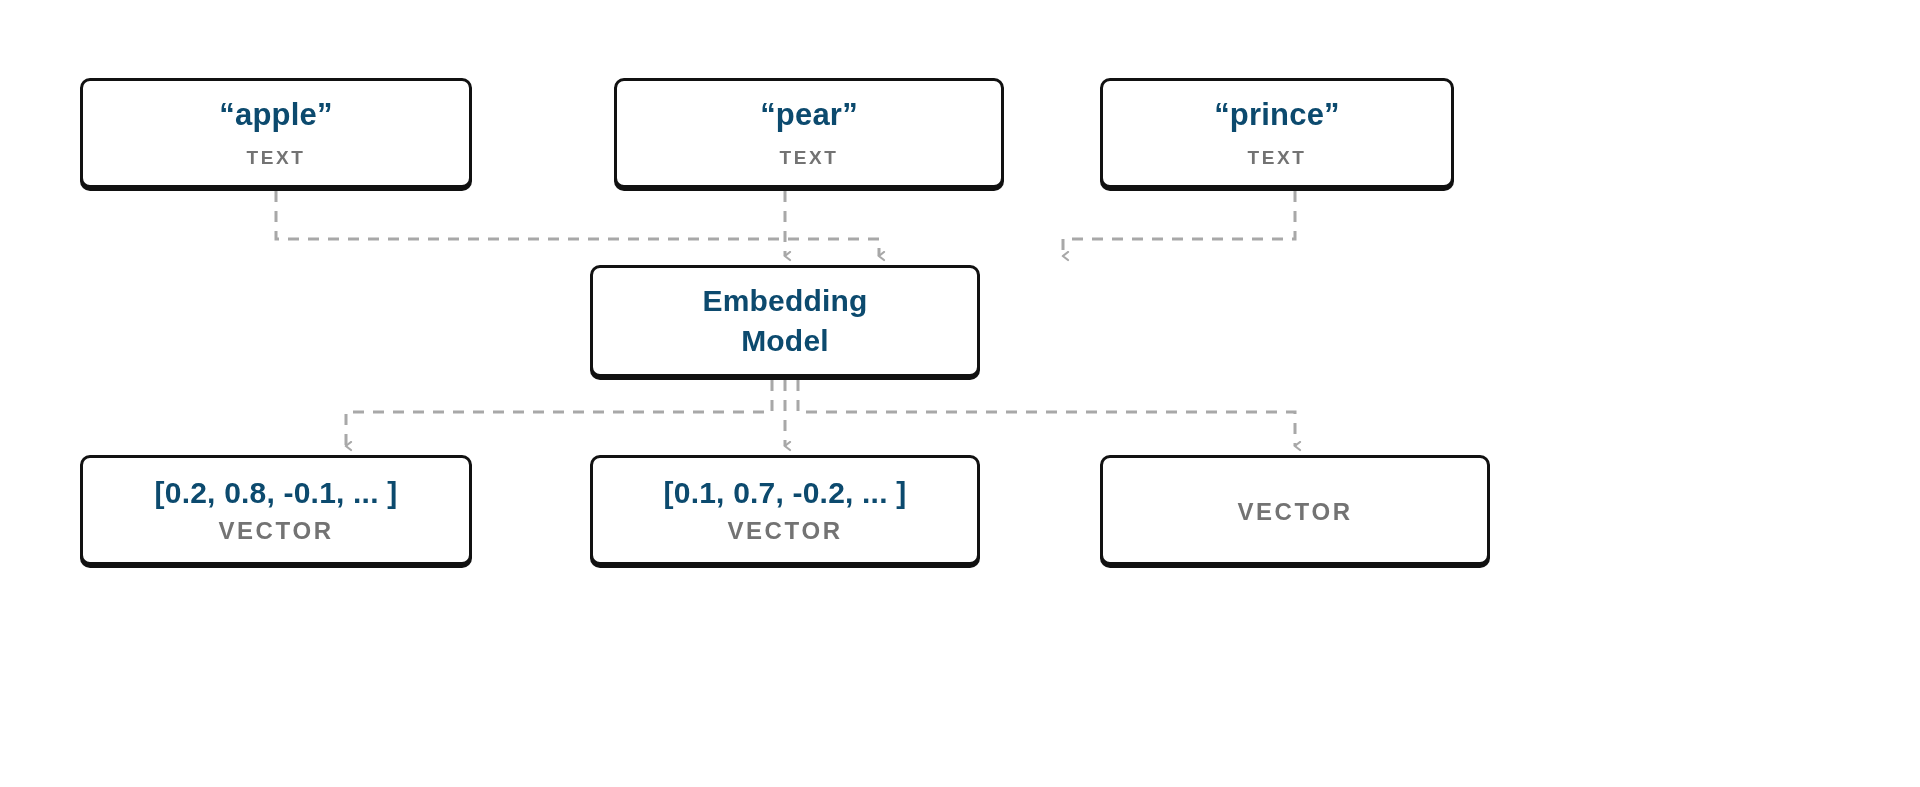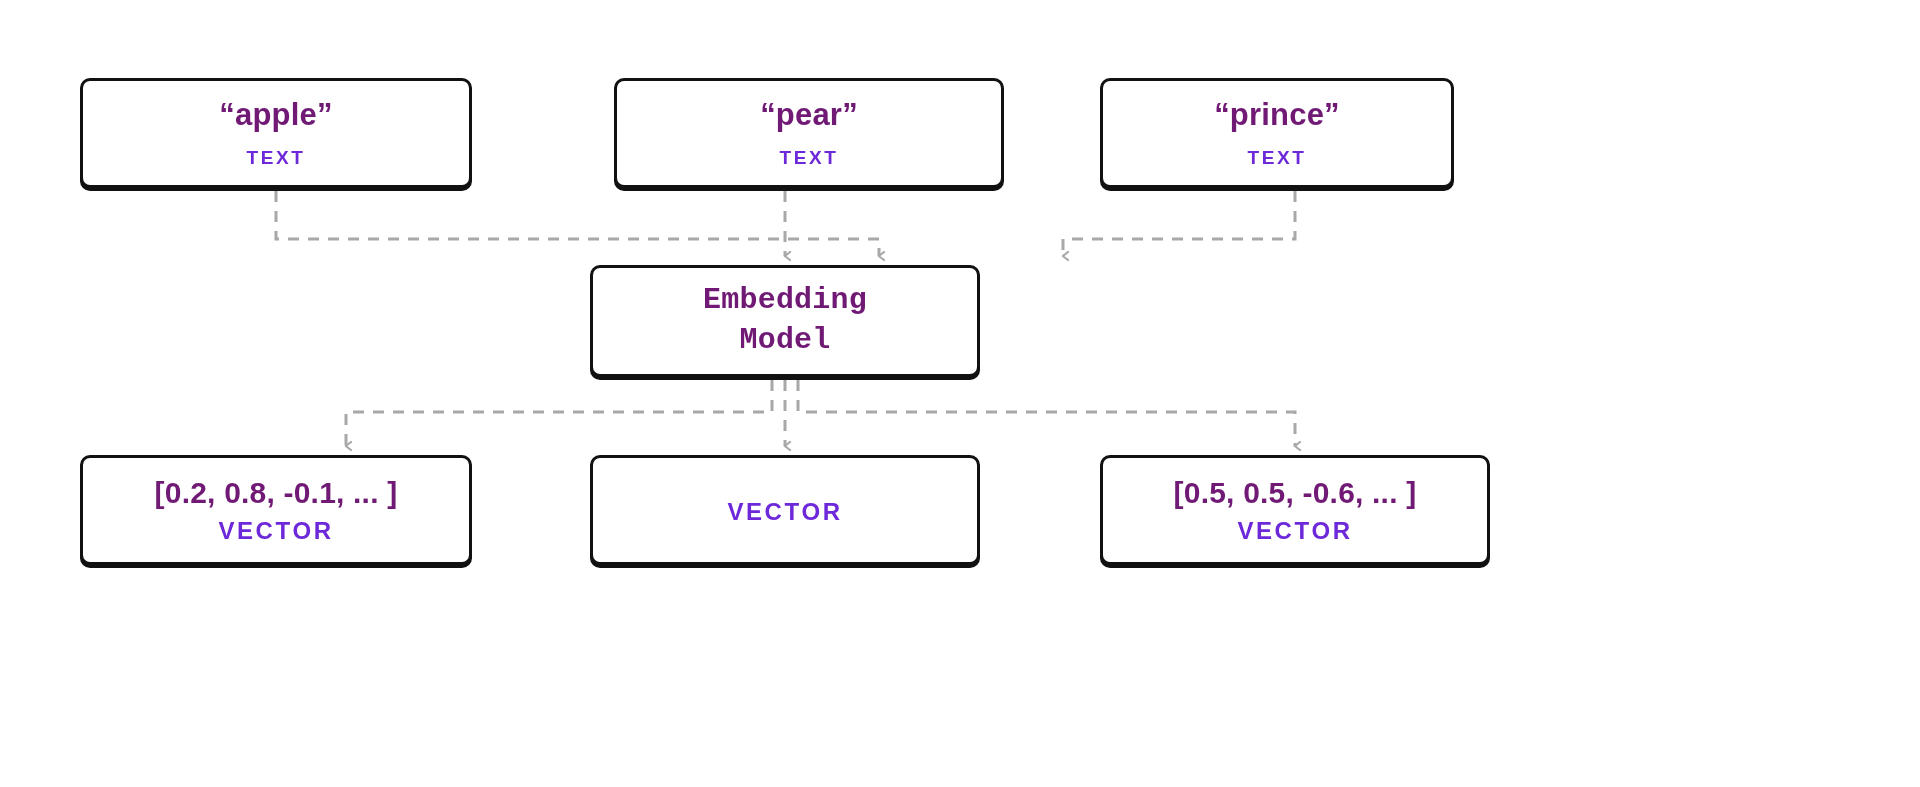--- a/index.html
+++ b/index.html
@@ -16,45 +16,45 @@
     border:3px solid #111111;
     border-radius:10px;
     display:flex;
     flex-direction:column;
     align-items:center;
     justify-content:center;
     box-shadow:0 3px 0 0 #111111;
     z-index:2;
   }
   .node .title{
-    color:#701a75;
+    color:#0c4a6e;
     font-weight:bold;
     letter-spacing:.2px;
     line-height:1.18;
     text-align:center;
     white-space:nowrap;
   }
   .node .kicker{
-    color:#6d28d9;
+    color:#737373;
     font-weight:bold;
     letter-spacing:2.6px;
     text-align:center;
   }
 
   
   .row-text{top:78px;height:110px;}
   .row-text .title{font-size:31px;margin-bottom:2px;}
   .row-text .kicker{font-size:19px;margin-top:12px;}
   #node-text-0{left:80px;width:392px;}
   #node-text-1{left:614px;width:390px;}
   #node-text-2{left:1100px;width:354px;}
 
   
   #node-model{left:590px;top:265px;width:390px;height:112px;}
-  #node-model .title{font-size:30px;line-height:1.32;font-family:Liberation Mono, monospace;}
+  #node-model .title{font-size:30px;line-height:1.32;}
 
   
   .row-vec{top:455px;height:110px;}
   .row-vec .title{font-size:30px;margin-bottom:2px;}
   .row-vec .kicker{font-size:24px;margin-top:4px;}
   #node-vec-0{left:80px;width:392px;}
   #node-vec-1{left:590px;width:390px;}
   #node-vec-2{left:1100px;width:390px;}
 </style>
 </head>
@@ -104,21 +104,21 @@
     <div class="title">Embedding</div>
     <div class="title">Model</div>
   </div>
 
   <div class="node row-vec" id="node-vec-0">
     <div class="title">[0.2, 0.8, -0.1, ... ]</div>
     <div class="kicker">VECTOR</div>
   </div>
 
   <div class="node row-vec" id="node-vec-1">
+    <div class="title">[0.1, 0.7, -0.2, ... ]</div>
     <div class="kicker">VECTOR</div>
   </div>
 
   <div class="node row-vec" id="node-vec-2">
-    <div class="title">[0.5, 0.5, -0.6, ... ]</div>
     <div class="kicker">VECTOR</div>
   </div>
 
 </div>
 
 </body></html>

